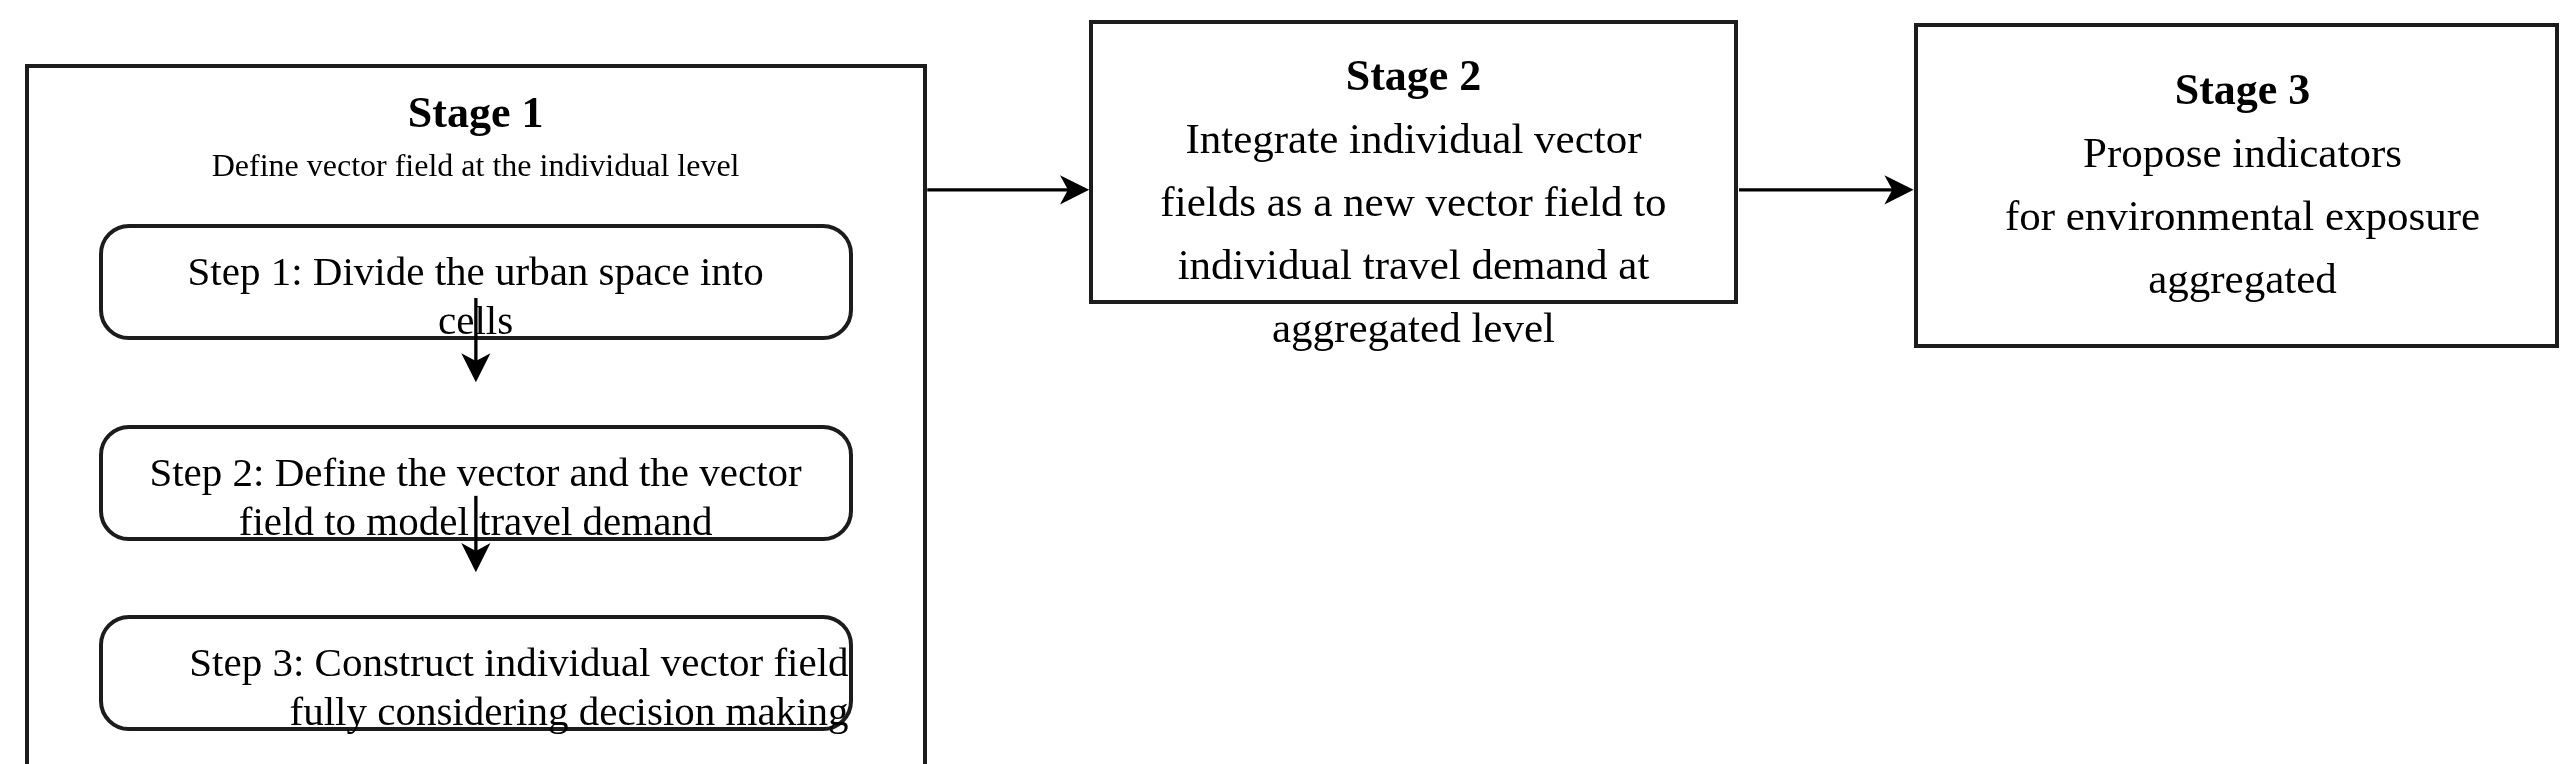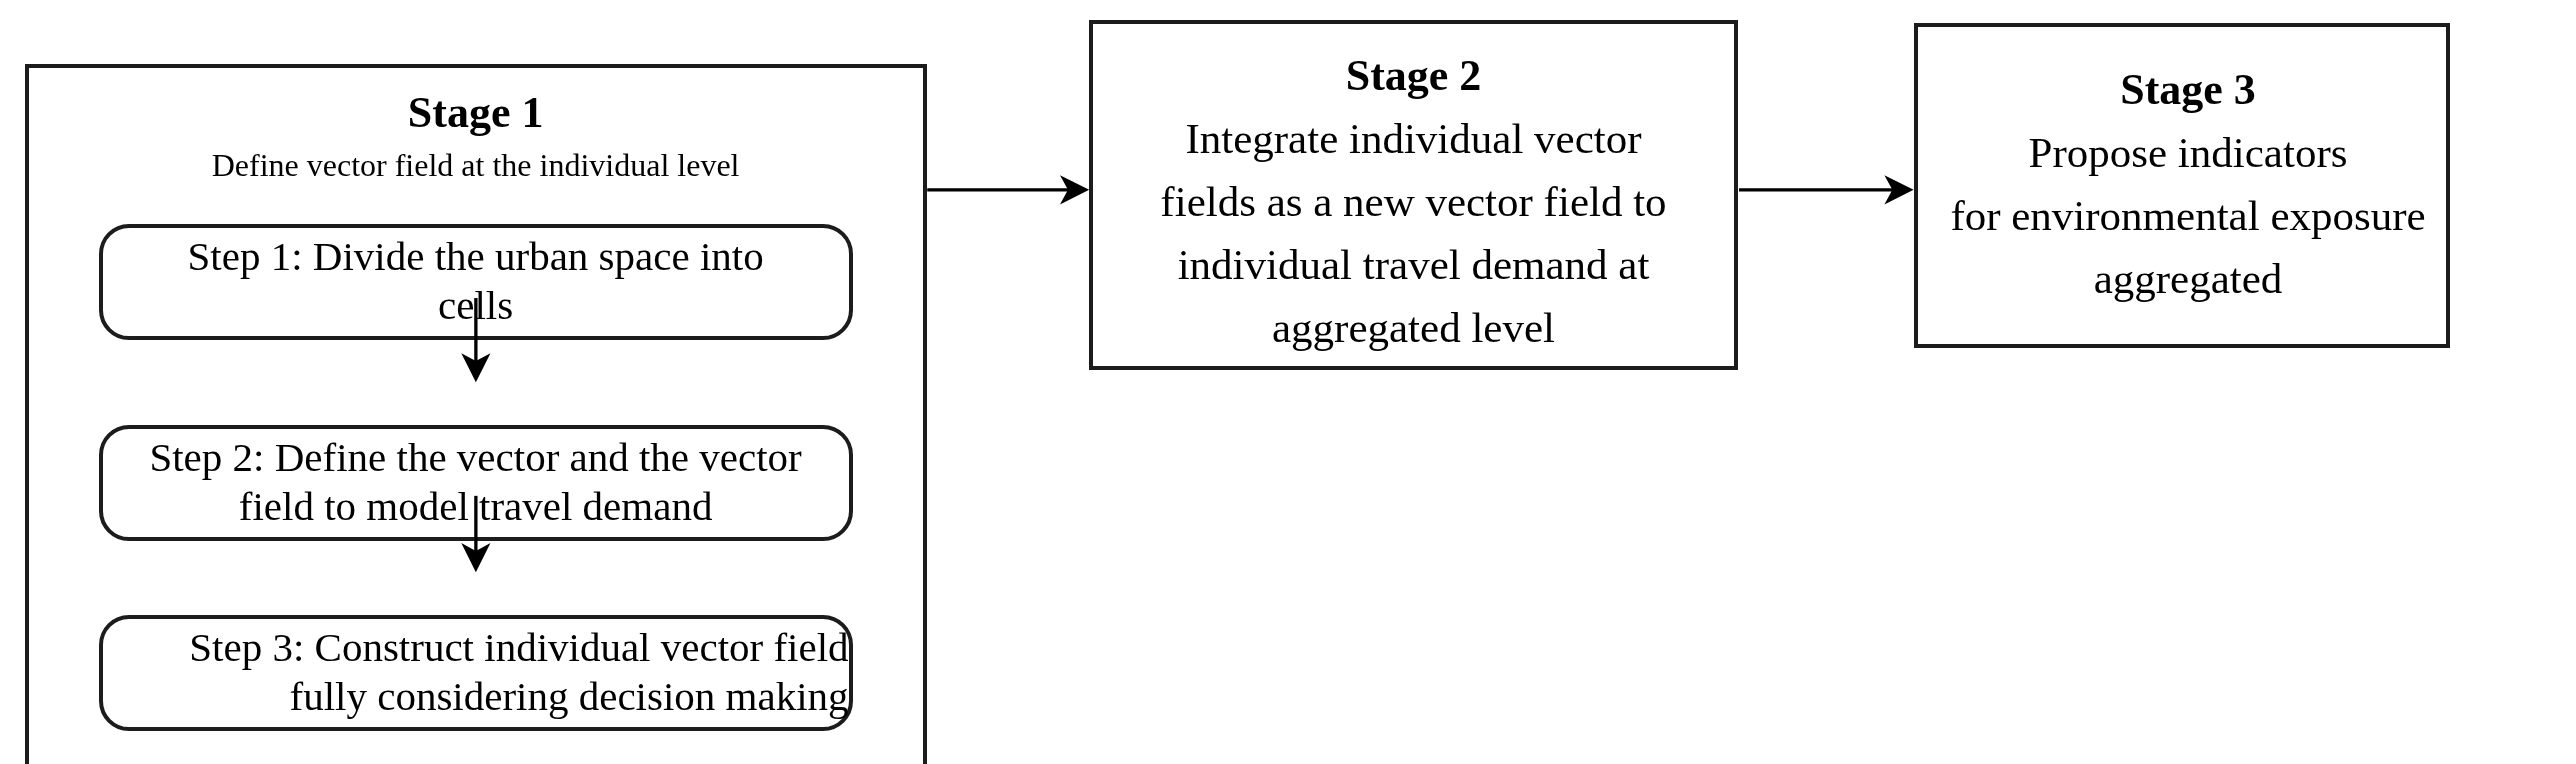--- a/index.html
+++ b/index.html
@@ -17,22 +17,22 @@
     overflow: hidden;
   }
   .box {
     position: absolute;
     box-sizing: border-box;
     border: 4px solid #1c1c1c;
     background: #ffffff;
     text-align: center;
   }
   .stage1-box { left: 24.6px; top: 28px; width: 902px; height: 727px; margin-top: 36px; }
-  .stage2-box { left: 1089px; top: 20px; width: 649px;  height: 350px; padding-top: 20px; }
-  .stage3-box { left: 1914px; top: 23px; width: 536px;  height: 325px; padding-top: 31px; padding-left: 12px; }
+  .stage2-box { left: 1089px; top: 20px; width: 649px;  height: 284px; padding-top: 20px; }
+  .stage3-box { left: 1914px; top: 23px; width: 645px;  height: 325px; padding-top: 31px; padding-left: 12px; }
 
   .stage-title {
     font-size: 44px;
     font-weight: bold;
     line-height: 52px;
     white-space: nowrap;
   }
   .stage1-box .stage-title { margin-top: 18.6px; }
   .stage-subtitle {
     font-size: 32px;
@@ -49,21 +49,21 @@
   .step-box {
     position: absolute;
     box-sizing: border-box;
     left: 70px;
     width: 754px;
     height: 116px;
     border: 4px solid #1c1c1c;
     border-radius: 30px;
     background: #ffffff;
     text-align: center;
-    padding-top: 4px;
+    padding-top: 19px;
   }
   .step1-box { top: 156px; }
   .step2-box { top: 357px; font-family: Liberation Serif, serif; }
   .step3-box { top: 547px; text-align: right; }
   .step-line {
     font-size: 41px;
     line-height: 49px;
     white-space: nowrap;
   }
 

